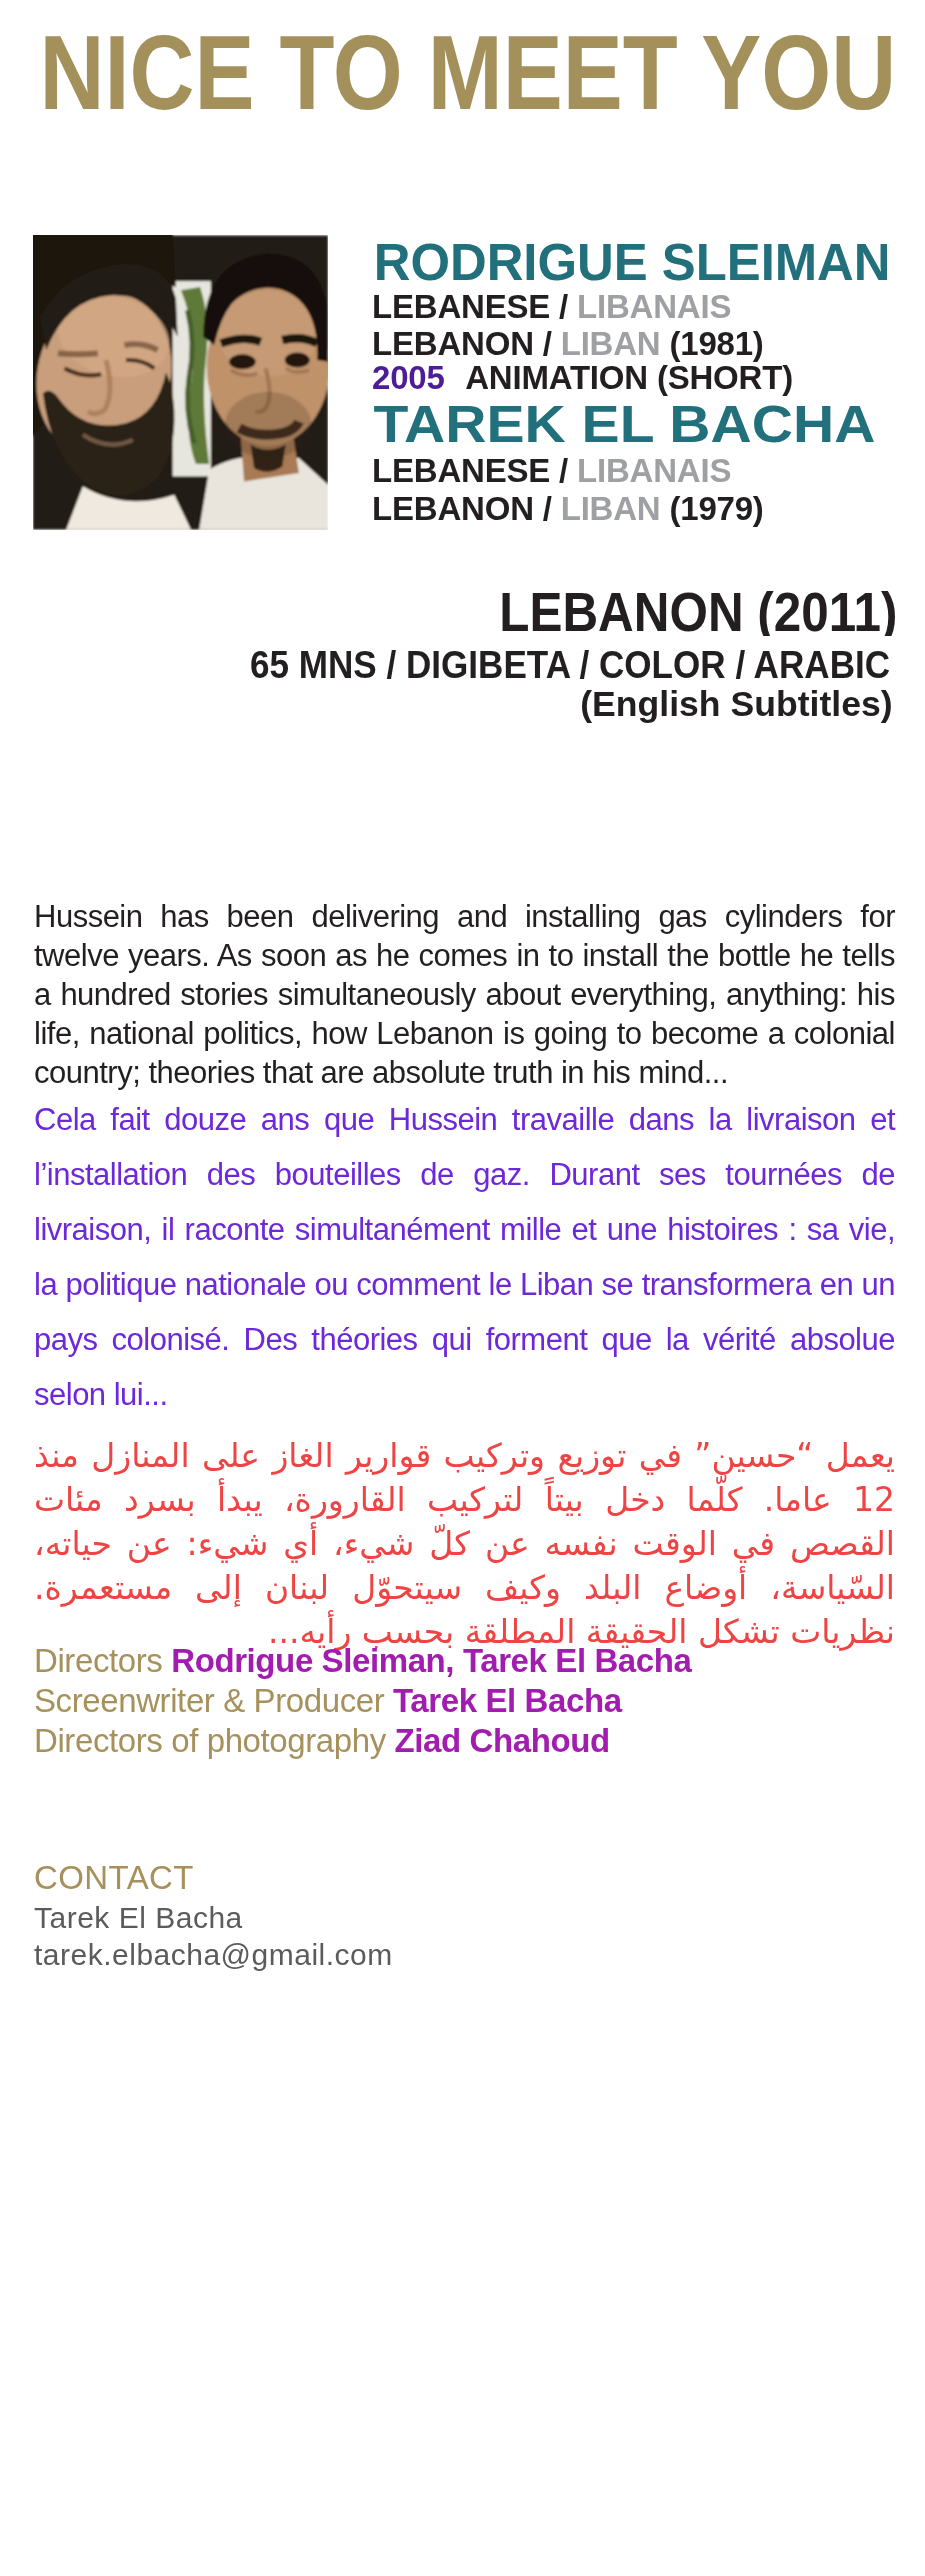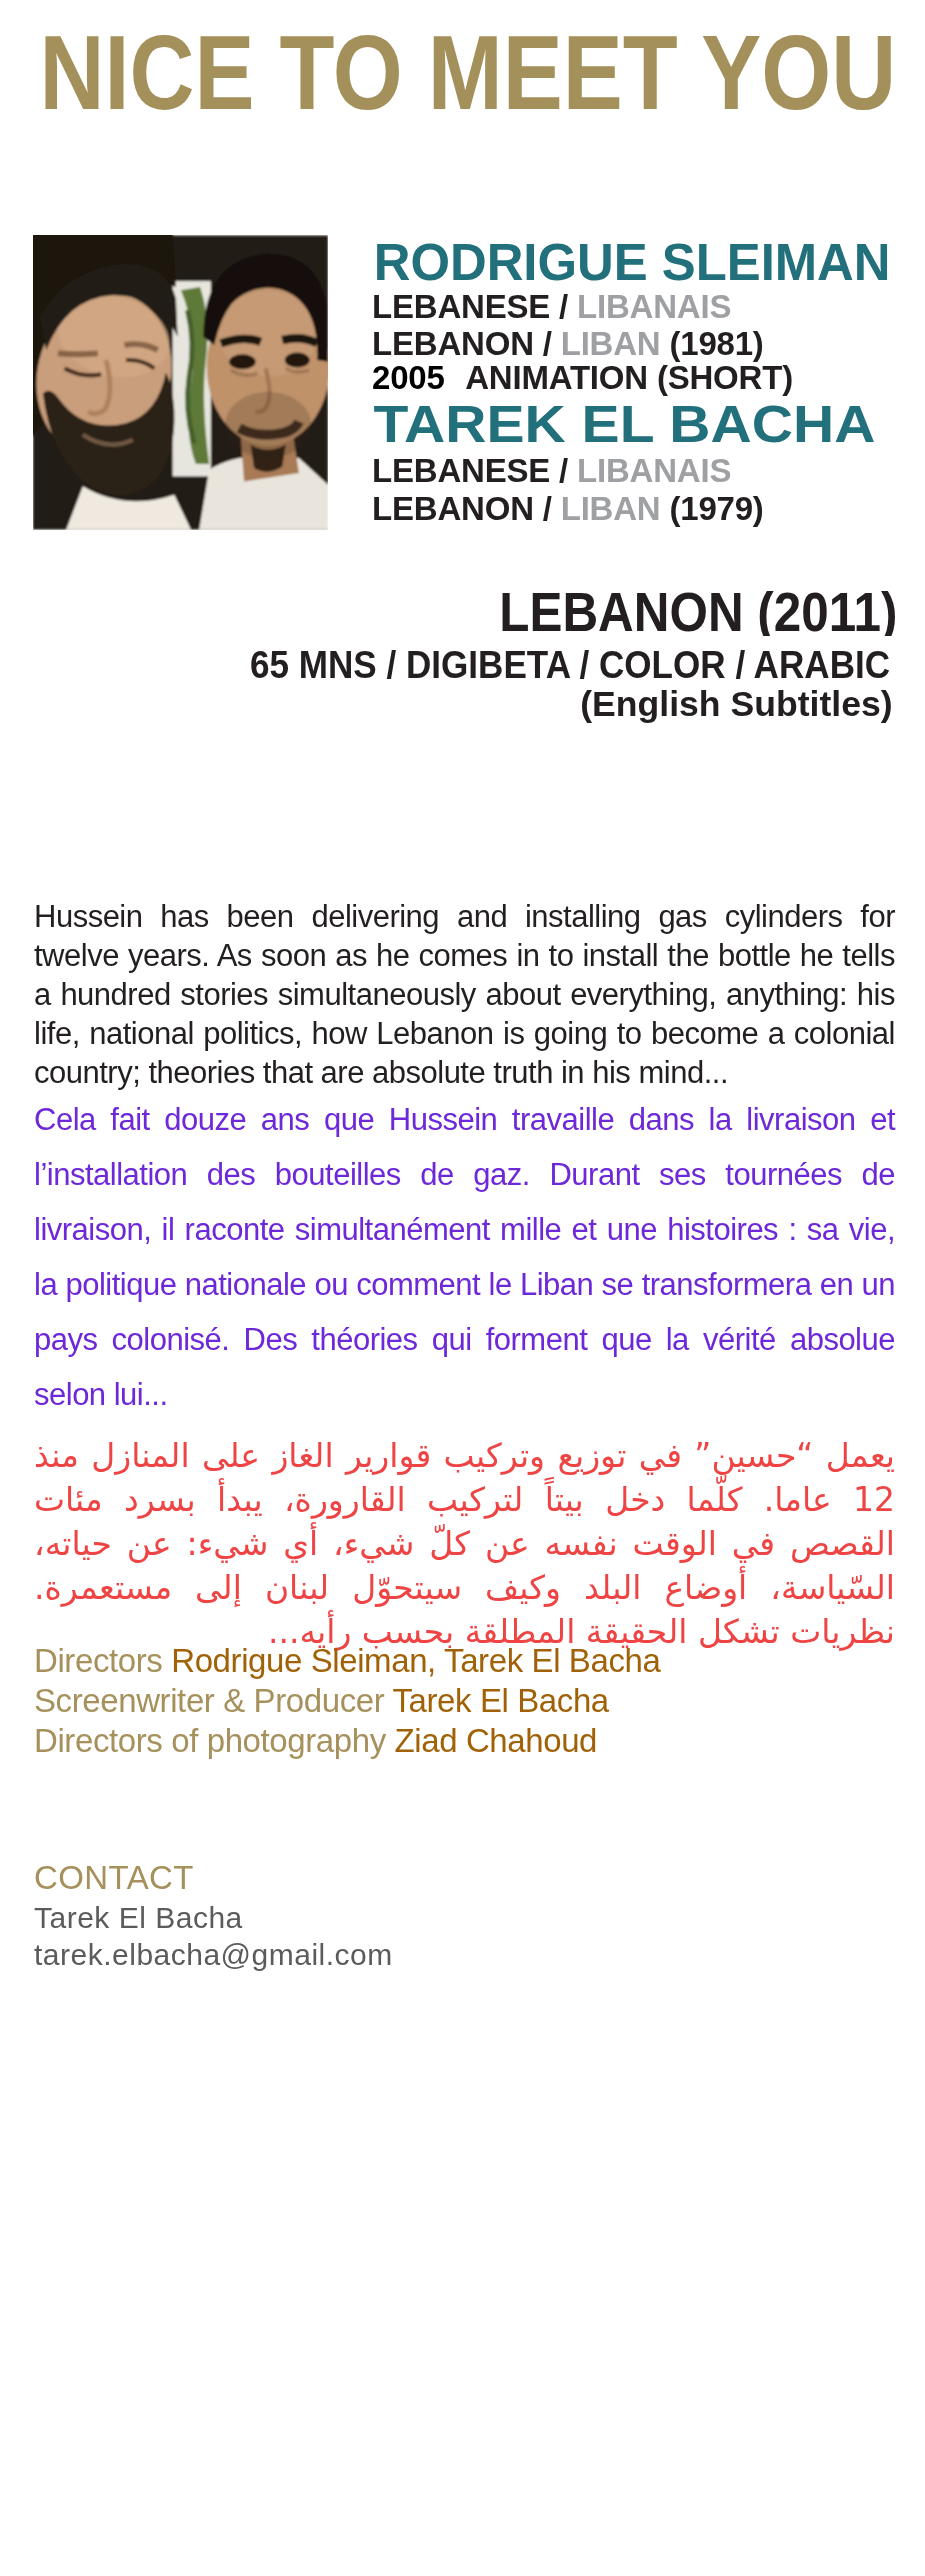--- a/index.html
+++ b/index.html
@@ -10,34 +10,34 @@
 
   .t-title{font-size:128px;font-weight:700;fill:#a4905a;}
   .t-name{font-size:63px;font-weight:700;fill:#21707b;}
   .t-country{font-size:66px;font-weight:700;fill:#231f20;}
   .t-specs{font-size:46px;font-weight:700;fill:#231f20;}
   .t-subs{font-size:43px;font-weight:700;fill:#231f20;}
 
   .bio{position:absolute;left:372px;font-size:33px;font-weight:700;letter-spacing:-0.2px;
        line-height:1;white-space:nowrap;color:#231f20;}
   .bio .fr{color:#9ea0a3;}
-  .bio .year{color:#000000;}
+  .bio .year{color:#4c1d95;}
   .bio .ftitle{margin-left:11.6px;}
 
   .synopsis{position:absolute;left:34px;top:897px;width:861px;}
   .synopsis p{margin:0;text-align:justify;}
   .p-en{font-size:31px;line-height:39px;letter-spacing:-0.5px;color:#231f20;}
   .p-fr{font-size:31px;line-height:55px;letter-spacing:-0.5px;color:#6d28d9;}
   .p-ar{margin-top:11.6px !important;font-size:33px;line-height:44px;direction:rtl;
         color:#ef4444;font-family:"DejaVu Sans",sans-serif;}
 
   .credits{position:absolute;left:34px;top:1641px;width:861px;}
   .credit{font-size:33px;line-height:40px;letter-spacing:-0.4px;white-space:nowrap;}
   .credit .label{color:#a6915c;font-weight:400;}
-  .credit .value{color:#a16207;font-weight:400;}
+  .credit .value{color:#a21caf;font-weight:700;}
 
   .contact-heading{position:absolute;left:34px;top:1861px;font-size:33px;letter-spacing:0.4px;
         line-height:1;color:#a6915c;font-weight:400;}
   .contact-line{position:absolute;left:34px;font-size:30px;line-height:1;color:#5a5b5d;
         letter-spacing:0.5px;}
 </style>
 </head>
 <body>
 
 <div class="page">

